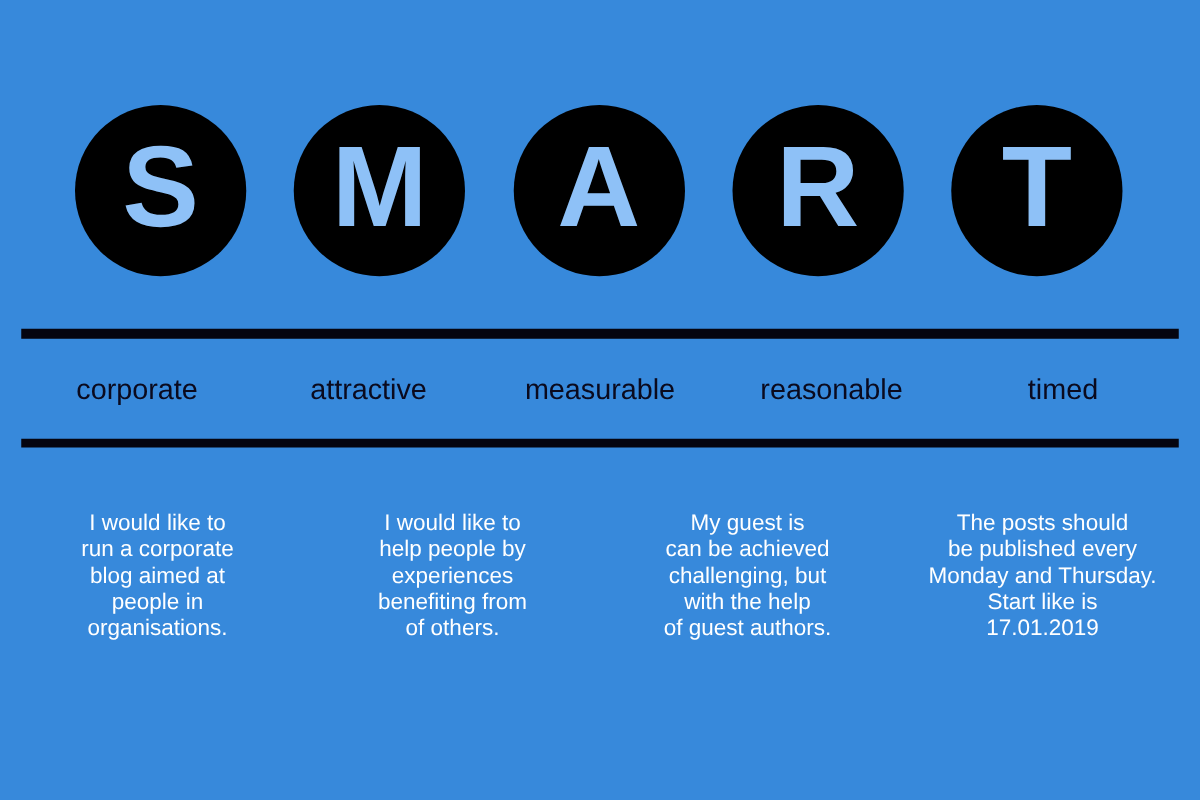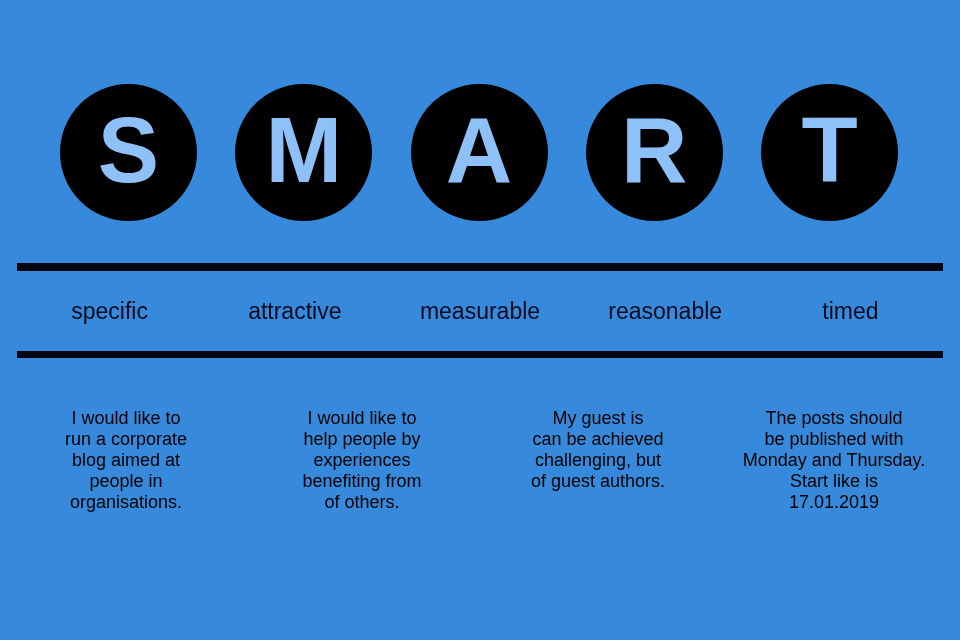--- a/index.html
+++ b/index.html
@@ -93,21 +93,21 @@
     position: absolute;
     left: 8px;
     top: 408px;
     width: 944px;
     display: flex;
     align-items: flex-start;
   }
   .desc-cell {
     flex: 1 1 0;
     text-align: center;
-    color: #000000;
+    color: #ffffff;
     font-family: "Liberation Sans", sans-serif;
     font-size: 18px;
     line-height: 21px;
     padding: 0 2px;
     box-sizing: border-box;
   }
   .desc-line {
     display: block;
     white-space: nowrap;
   }
@@ -131,21 +131,21 @@
       <span class="letter-glyph">R</span>
     </div>
     <div class="letter-circle">
       <span class="letter-glyph">T</span>
     </div>
   </div>
 
   <div class="rule" id="rule-top"></div>
 
   <div id="labels-row">
-    <div class="label-cell">specific</div>
+    <div class="label-cell">corporate</div>
     <div class="label-cell">attractive</div>
     <div class="label-cell">measurable</div>
     <div class="label-cell">reasonable</div>
     <div class="label-cell">timed</div>
   </div>
 
   <div class="rule" id="rule-bottom"></div>
 
   <div id="descriptions-row">
     <div class="desc-cell">
@@ -159,24 +159,25 @@
       <span class="desc-line">I would like to</span>
       <span class="desc-line">help people by</span>
       <span class="desc-line">experiences</span>
       <span class="desc-line">benefiting from</span>
       <span class="desc-line">of others.</span>
     </div>
     <div class="desc-cell">
       <span class="desc-line">My guest is</span>
       <span class="desc-line">can be achieved</span>
       <span class="desc-line">challenging, but</span>
+      <span class="desc-line">with the help</span>
       <span class="desc-line">of guest authors.</span>
     </div>
     <div class="desc-cell">
       <span class="desc-line">The posts should</span>
-      <span class="desc-line">be published with</span>
+      <span class="desc-line">be published every</span>
       <span class="desc-line">Monday and Thursday.</span>
       <span class="desc-line">Start like is</span>
       <span class="desc-line">17.01.2019</span>
     </div>
   </div>
 
 </div>
 
 </body></html>

